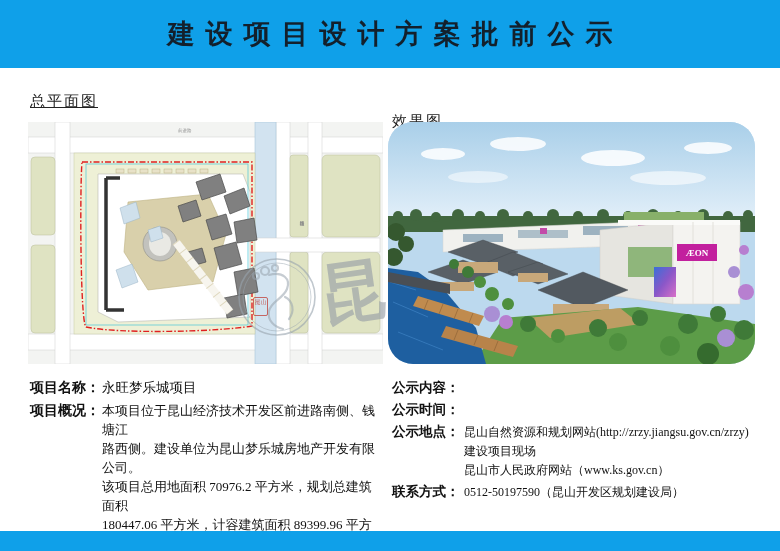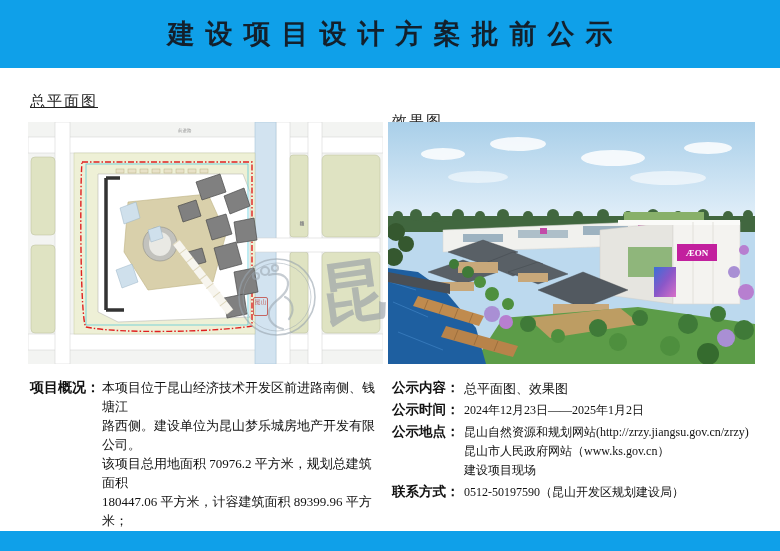--- a/index.html
+++ b/index.html
@@ -13,21 +13,21 @@
     display:flex;align-items:center;justify-content:center;}
   .topbar .title{font-size:27px;font-weight:bold;color:#13202c;letter-spacing:11px;padding-left:11px;white-space:nowrap;}
   .bottombar{position:absolute;left:0;top:531px;width:780px;height:20px;background:#0fa0e9;}
   
   .caption{position:absolute;font-size:15px;color:#222;letter-spacing:2px;}
   .caption.left{left:30px;top:92px;text-decoration:underline;}
   .caption.right{left:392px;top:92px;margin-top:20px;}
   
   .img-frame{position:absolute;top:122px;height:242px;overflow:hidden;}
   .img-frame.plan{left:28px;width:355px;background:#f3f4f2;}
-  .img-frame.render{left:388px;width:367px;background:#bcd9ee;}
+  .img-frame.render{left:388px;width:367px;background:#bcd9ee;border-radius:25px;}
   .img-frame svg{display:block;}
   
   .watermark{position:absolute;left:225px;top:245px;width:200px;height:110px;pointer-events:none;z-index:5;}
   .wm-glyph{position:absolute;left:95px;top:2px;font-size:66px;font-weight:bold;
     color:rgba(148,157,165,0.62);transform:rotate(-8deg);font-family:"Liberation Serif",serif;}
   .wm-seal{position:absolute;left:28px;top:52px;width:13px;height:17px;border:1px solid rgba(192,60,52,.75);
     border-radius:2px;color:rgba(192,60,52,.85);font-size:6px;line-height:8px;text-align:center;overflow:hidden;}
   
   .details{position:absolute;top:378px;color:#111;}
   .details.left{left:30px;width:352px;}
@@ -280,46 +280,48 @@
         <circle cx="50" cy="23" r="3"></circle>
         <circle cx="31" cy="31" r="3"></circle>
     </g>
   </svg>
   <div class="wm-glyph">昆</div>
   <div class="wm-seal">昆山</div>
 </div>
 
 <div class="details left">
   <div class="drow">
+    <div class="dlabel">项目名称：</div>
+    <div class="dvalue">永旺梦乐城项目</div>
+  </div>
+  <div class="drow">
     <div class="dlabel">项目概况：</div>
     <div class="dlines">
       <div>本项目位于昆山经济技术开发区前进路南侧、钱塘江</div>
       <div>路西侧。建设单位为昆山梦乐城房地产开发有限公司。</div>
       <div>该项目总用地面积 70976.2 平方米，规划总建筑面积</div>
       <div>180447.06 平方米，计容建筑面积 89399.96 平方米；</div>
 
     </div>
   </div>
 </div>
 
 <div class="details right">
   <div class="drow">
     <div class="dlabel">公示内容：</div>
-    <div class="dvalue" style="font-size:13px;">总平面图、效果图</div>
   </div>
   <div class="drow">
     <div class="dlabel">公示时间：</div>
-    <div class="dvalue">2024年12月23日——2025年1月2日</div>
   </div>
   <div class="drow">
     <div class="dlabel">公示地点：</div>
     <div class="dlines">
       <div>昆山自然资源和规划网站(http://zrzy.jiangsu.gov.cn/zrzy)</div>
+      <div>建设项目现场</div>
       <div>昆山市人民政府网站（www.ks.gov.cn）</div>
-      <div>建设项目现场</div>
     </div>
   </div>
   <div class="drow">
     <div class="dlabel">联系方式：</div>
     <div class="dvalue">0512-50197590（昆山开发区规划建设局）</div>
   </div>
 </div>
 
 <div class="bottombar"></div>
 

